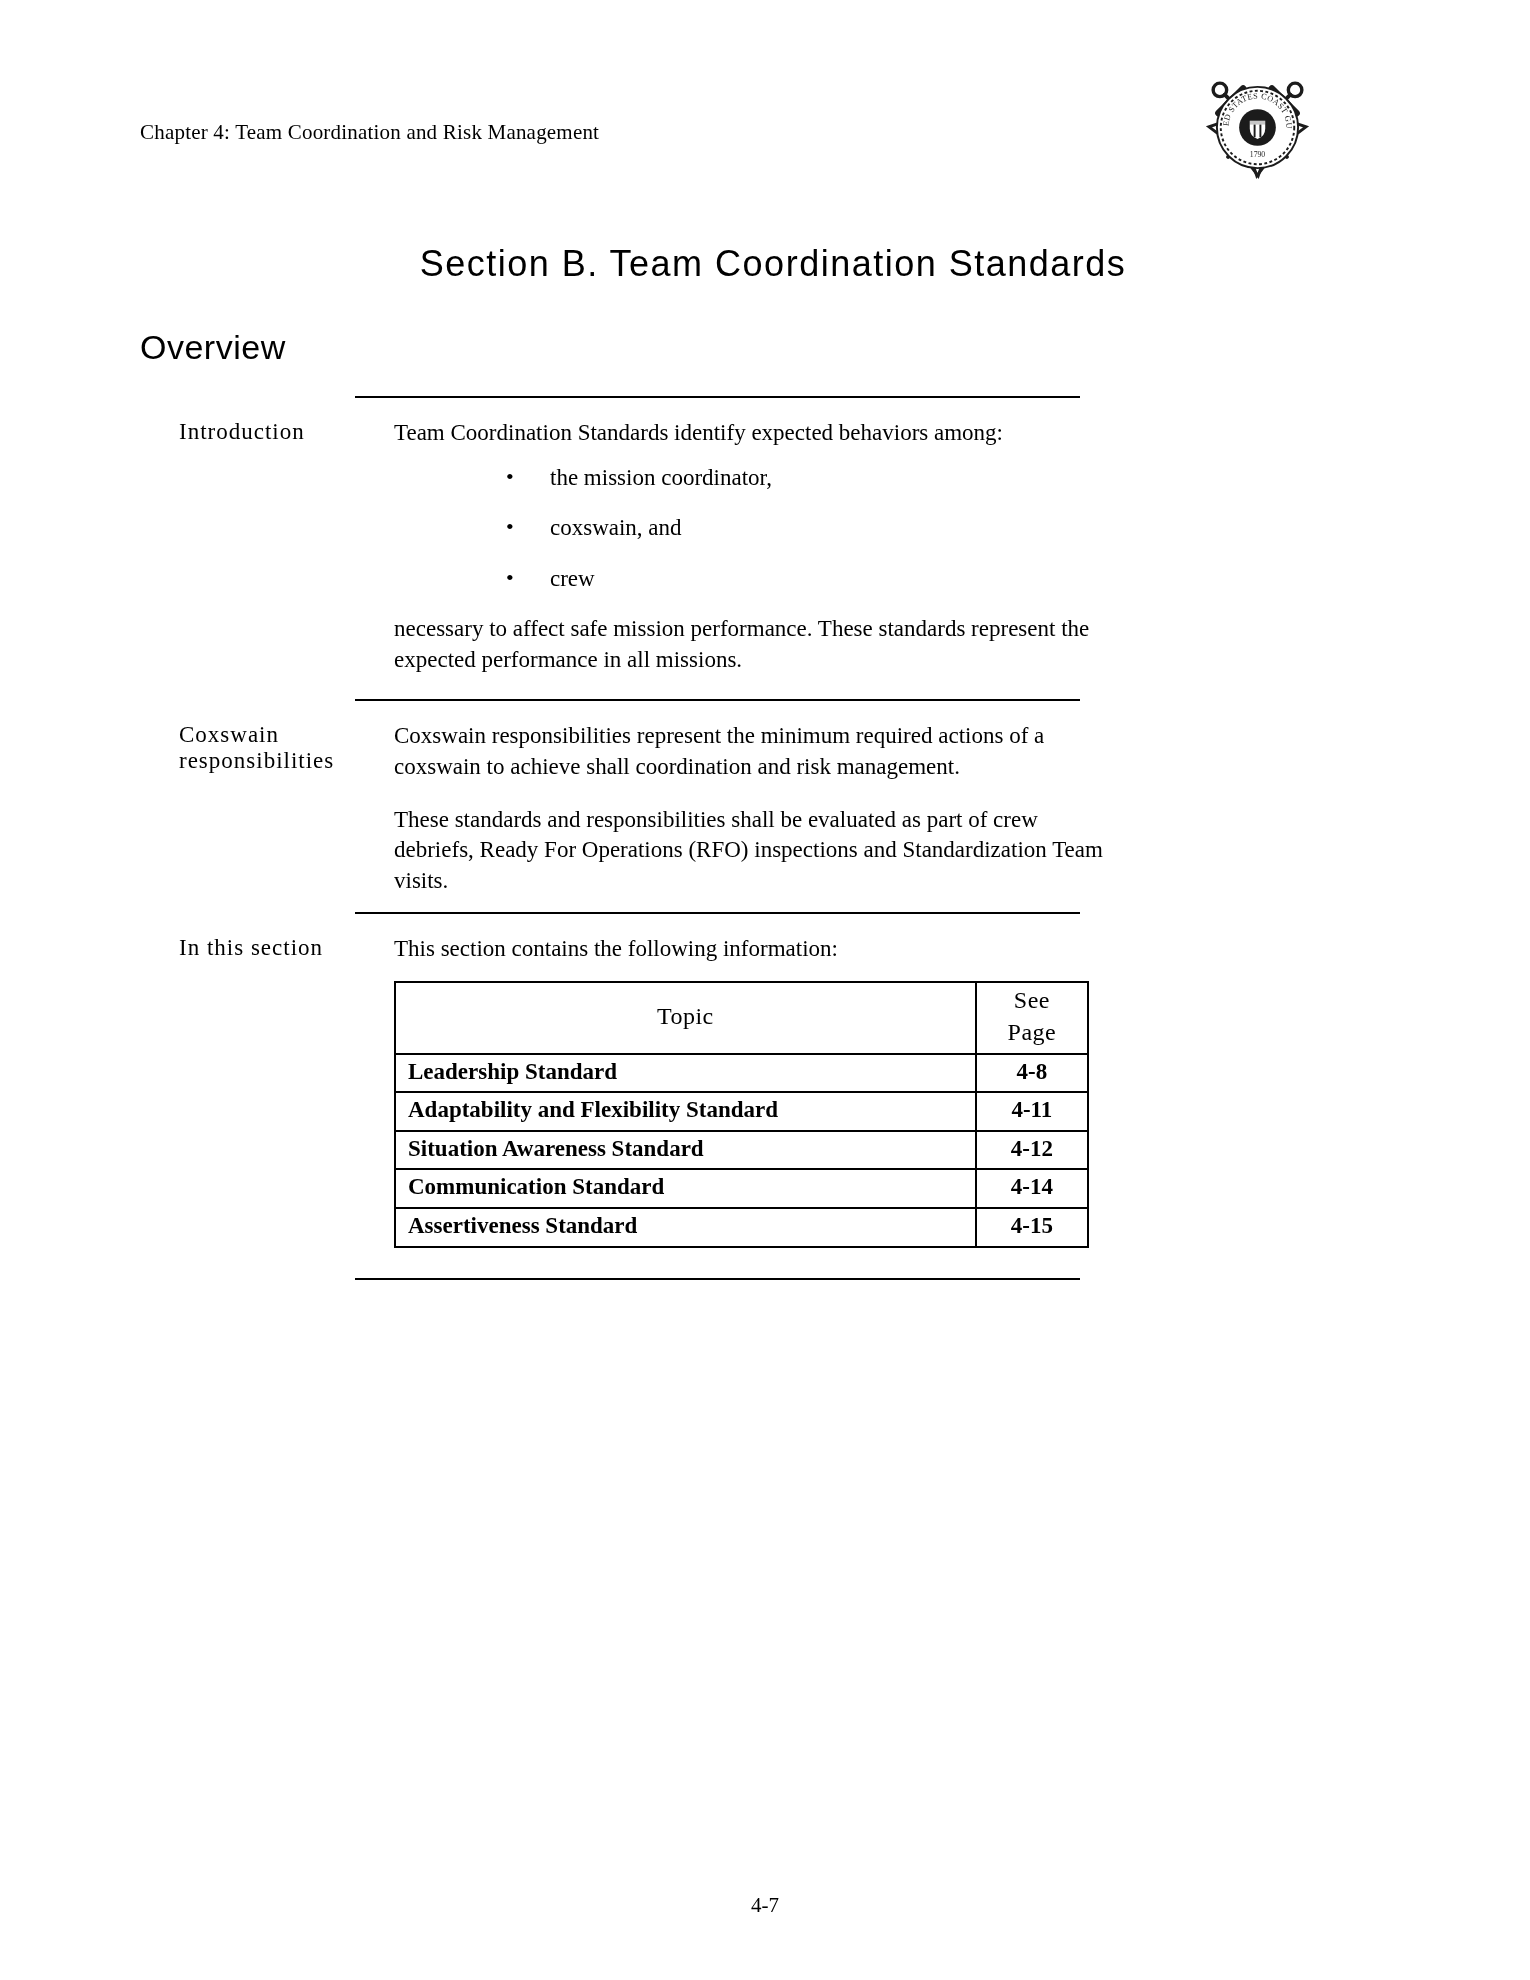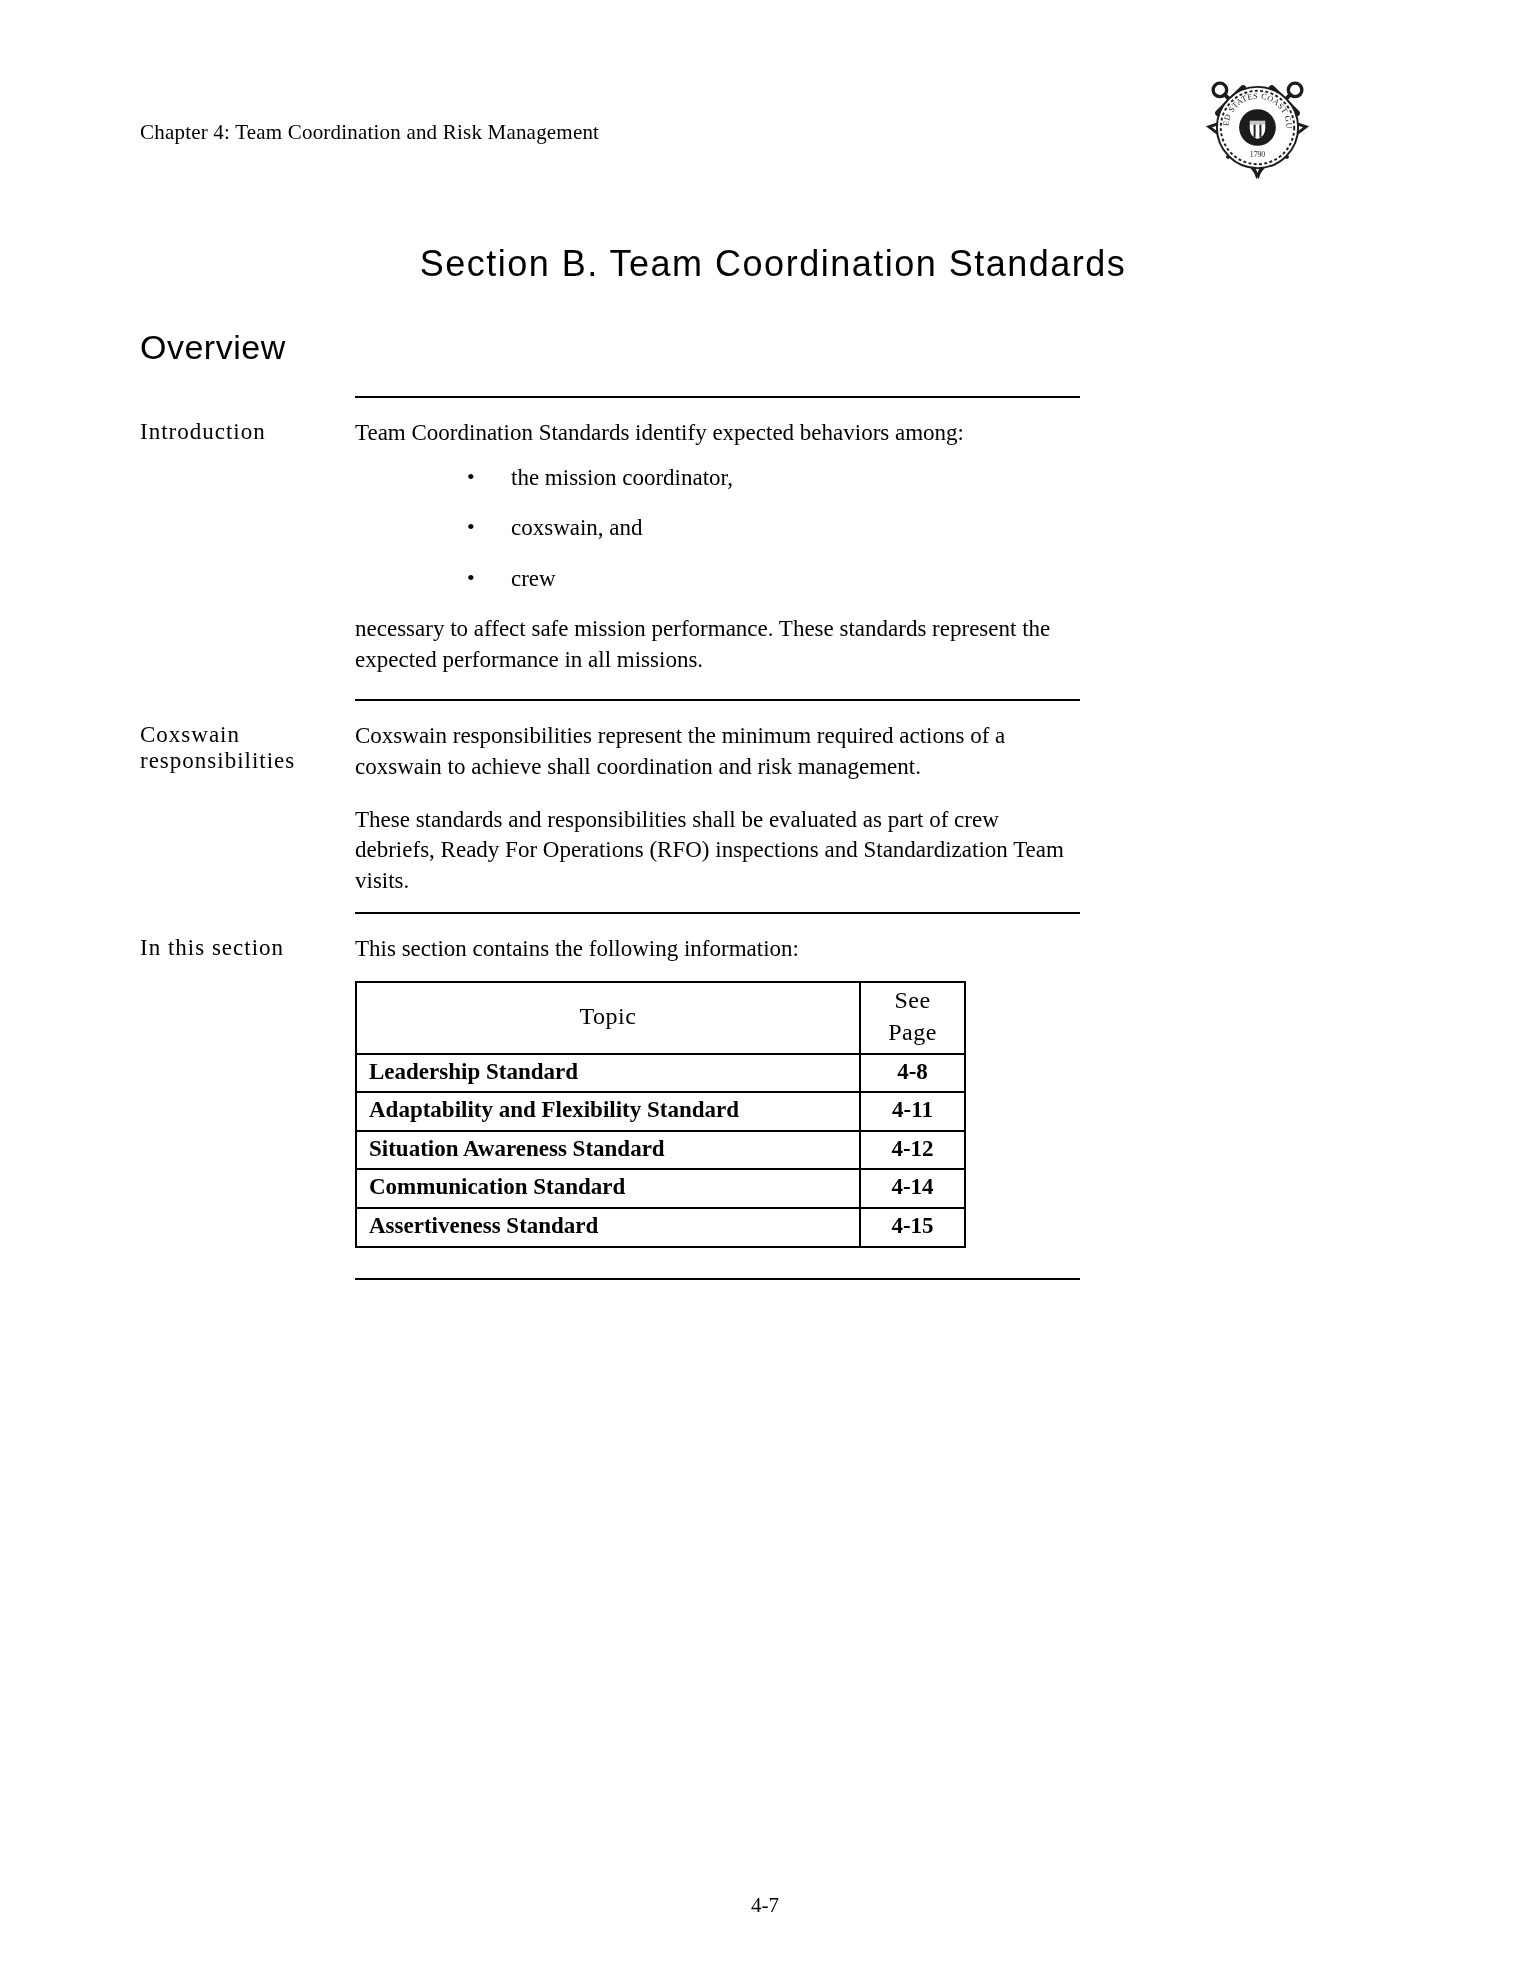--- a/index.html
+++ b/index.html
@@ -39,39 +39,39 @@
   .content {
     position: absolute; top: 396px; left: 140px; width: 940px;
   }
 
   .rule {
     border: none; border-top: 2px solid #000;
     margin-left: 215px; width: 725px;
   }
   .rule.tight { margin-top: 6px; }
 
-  .block-row { display: flex; align-items: flex-start; margin-top: 20px; }
+  .block-row { display: flex; align-items: flex-start; margin-top: 20px; margin-left: 39px; }
   .block-label {
     width: 215px; flex: 0 0 215px;
     font-size: 23px; letter-spacing: 1px;
     padding-right: 20px; padding-top: 1px;
   }
   .block-body { width: 725px; flex: 0 0 725px; font-size: 23px; line-height: 1.33; }
   .block-body p { margin-bottom: 10px; }
   .block-body p.para-gap { margin-top: 22px; }
 
   ul.bullets { list-style: none; margin: 14px 0 16px 112px; }
   ul.bullets li { position: relative; padding-left: 44px; margin-bottom: 20px; font-size: 23px; }
   ul.bullets li::before {
     content: "\2022";
     position: absolute; left: 0; top: -1px; font-size: 22px;
   }
 
   .section-table {
-    border-collapse: collapse; width: 611px; margin-top: 16px;
+    border-collapse: collapse; width: 695px; margin-top: 16px;
     font-size: 23px;
   }
   .section-table th, .section-table td {
     border: 2px solid #000; padding: 2px 12px 4px 12px; font-weight: bold;
   }
   .section-table th { font-weight: 400; text-align: center; font-size: 24px; letter-spacing: 0.5px; }
   .section-table td.topic { text-align: left; width: 610px; }
   .section-table td.pagecol { text-align: center; width: 115px; }
   .rule.after-table { margin-top: 30px; }
 

